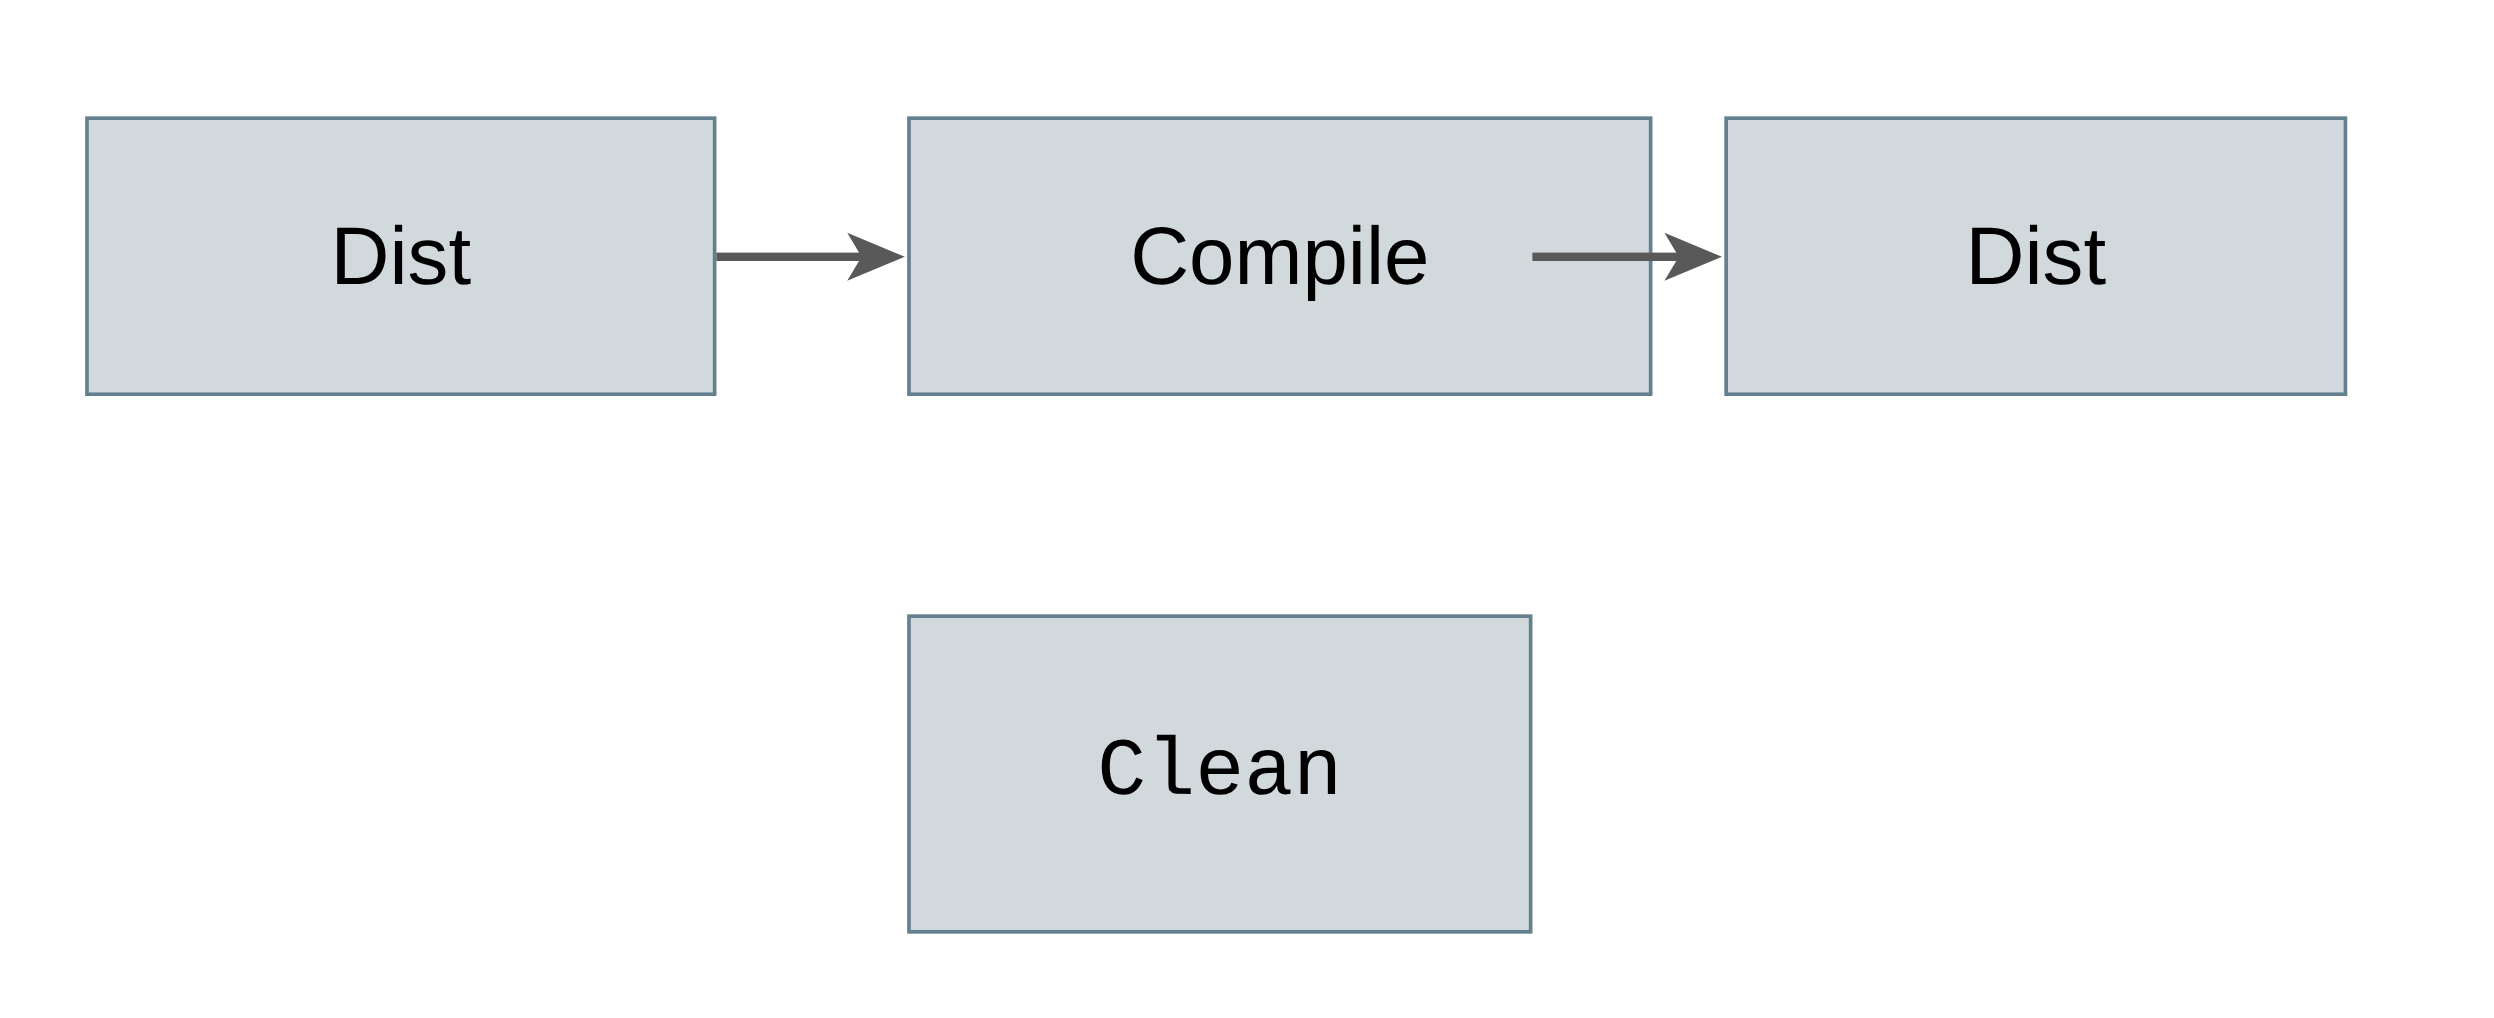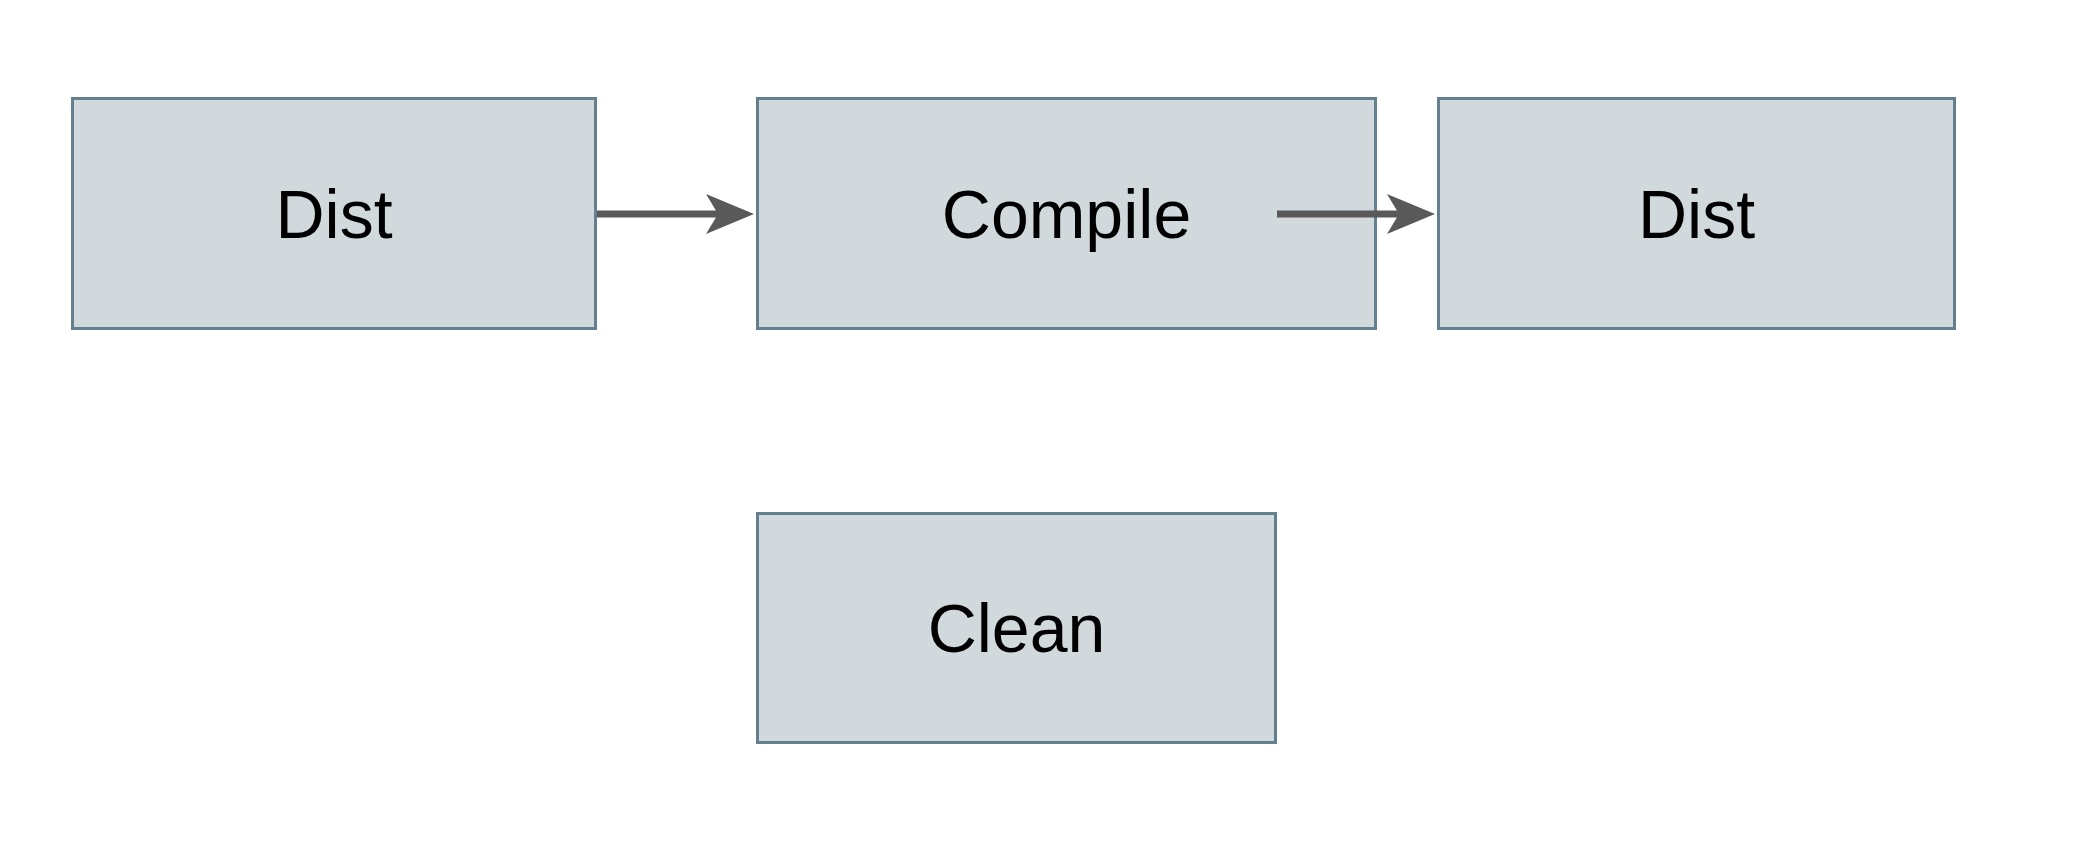--- a/index.html
+++ b/index.html
@@ -29,21 +29,21 @@
     font-weight: 400;
     color: #000000;
     letter-spacing: 0px;
     line-height: 1;
     white-space: nowrap;
     user-select: none;
   }
   .node-dist    { left: 71px;   top: 97px;  width: 526px; height: 233px; }
   .node-compile { left: 756px;  top: 97px;  width: 621px; height: 233px; }
   .node-init    { left: 1437px; top: 97px;  width: 519px; height: 233px; }
-  .node-clean   { left: 756px;  top: 512px; width: 521px; height: 232px; }
+  .node-clean   { left: 756px;  top: 512px; width: 521px; height: 266px; font-family: Liberation Mono, monospace; }
   .connectors {
     position: absolute;
     left: 0;
     top: 0;
     width: 2078px;
     height: 848px;
     pointer-events: none;
   }
 </style>
 </head>

